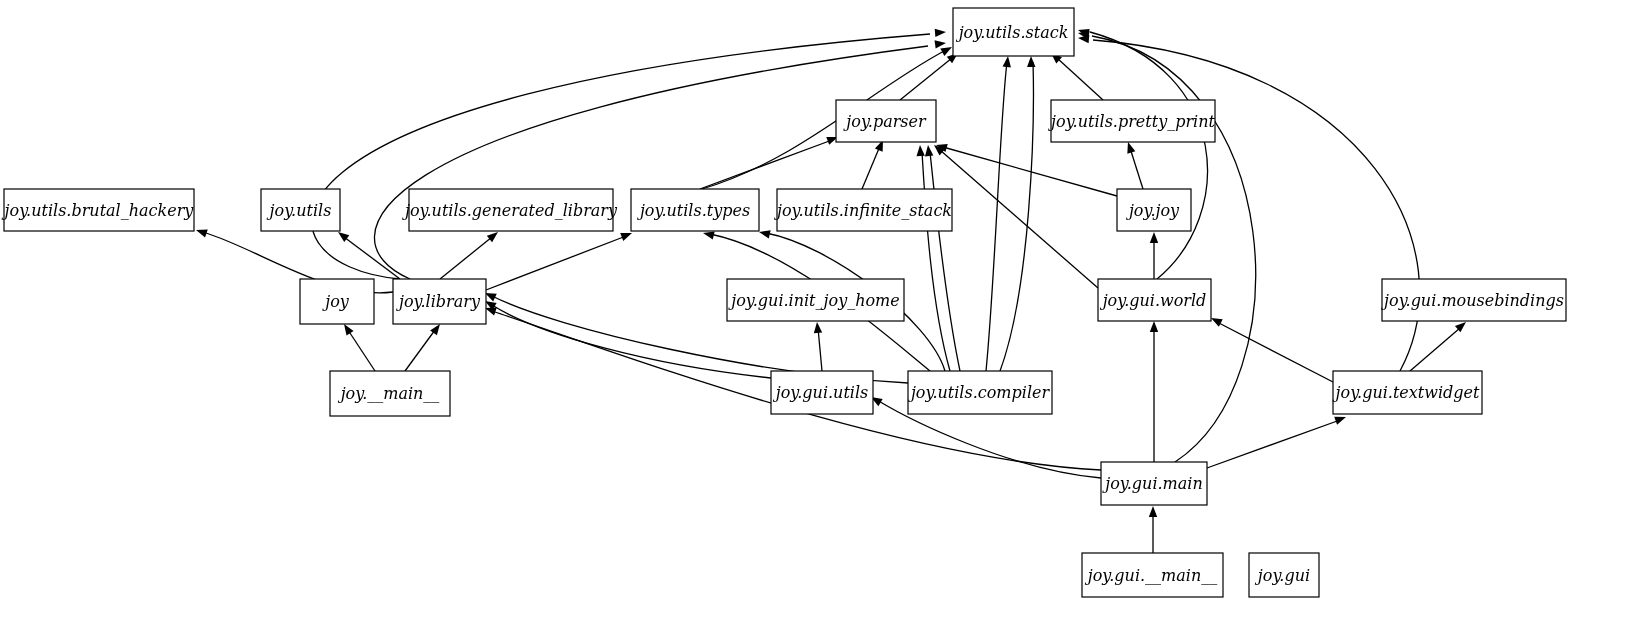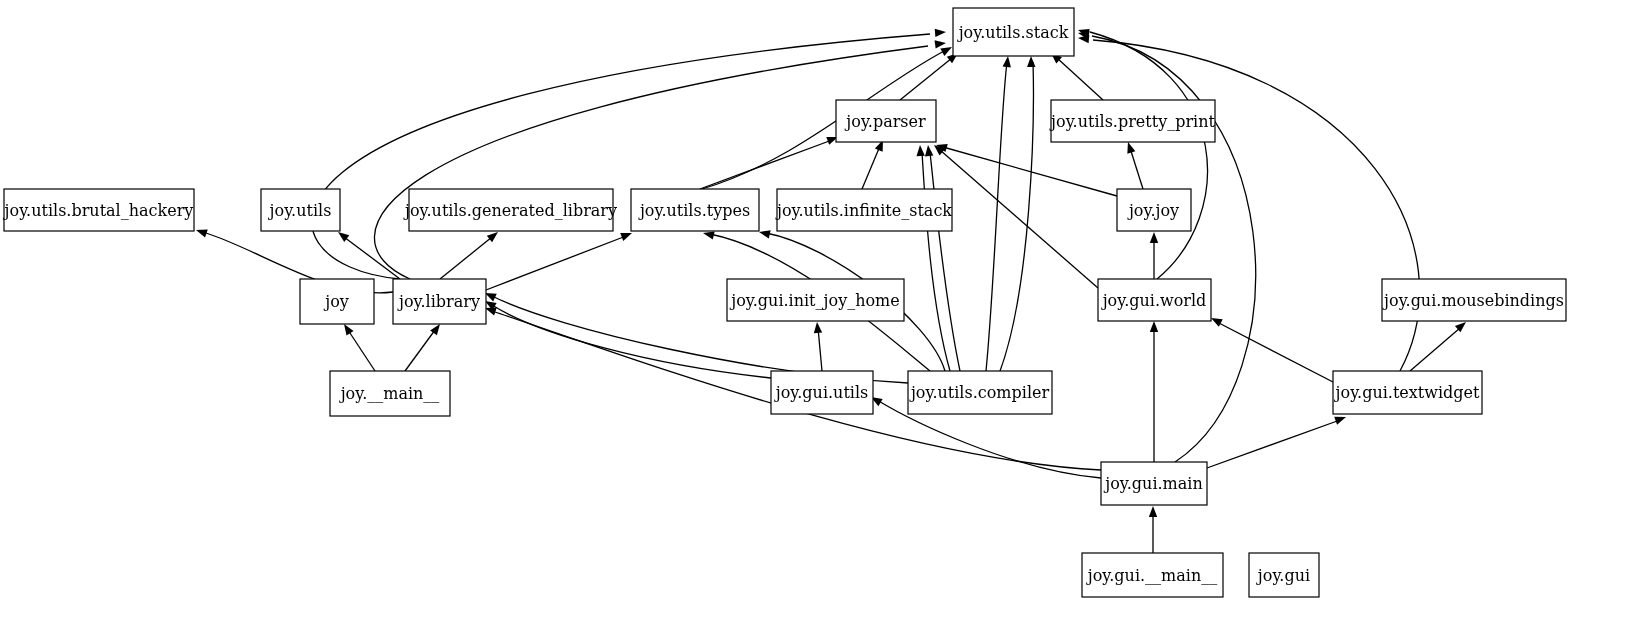--- a/index.html
+++ b/index.html
@@ -6,20 +6,21 @@
     margin: 0;
     padding: 0;
     background: #ffffff;
   }
   #canvas-wrap {
     position: relative;
     width: 1648px;
     height: 635px;
     background: #ffffff;
     overflow: hidden;
+    font-style: italic;
   }
   svg#graph {
     display: block;
     width: 1648px;
     height: 635px;
     background: #ffffff;
   }
   .node-rect {
     fill: #ffffff;
     stroke: #000000;

